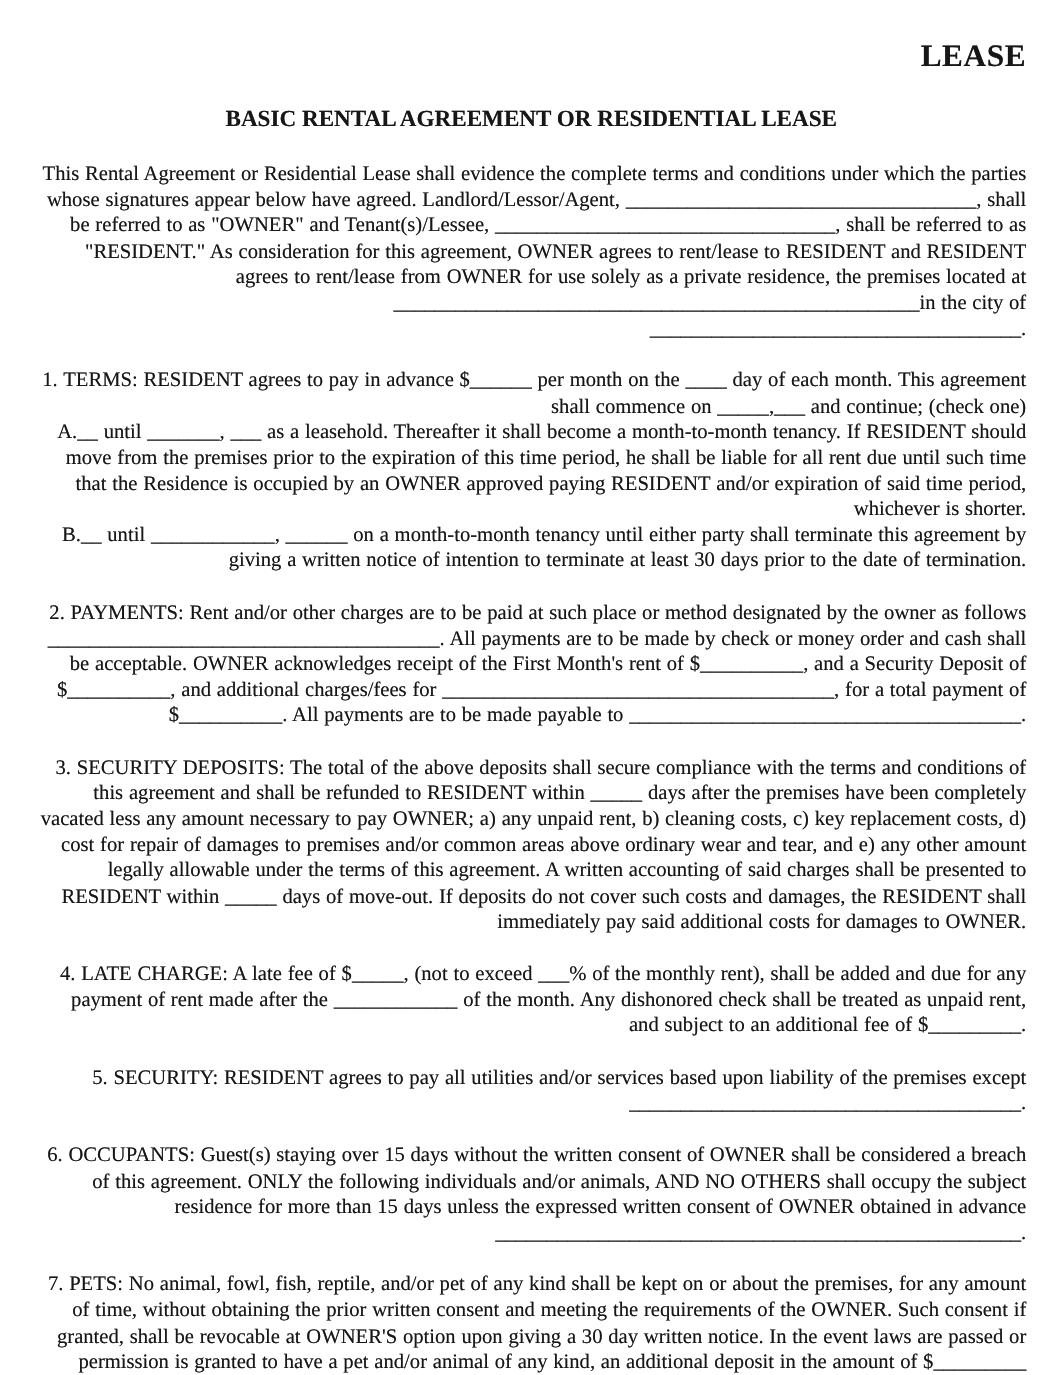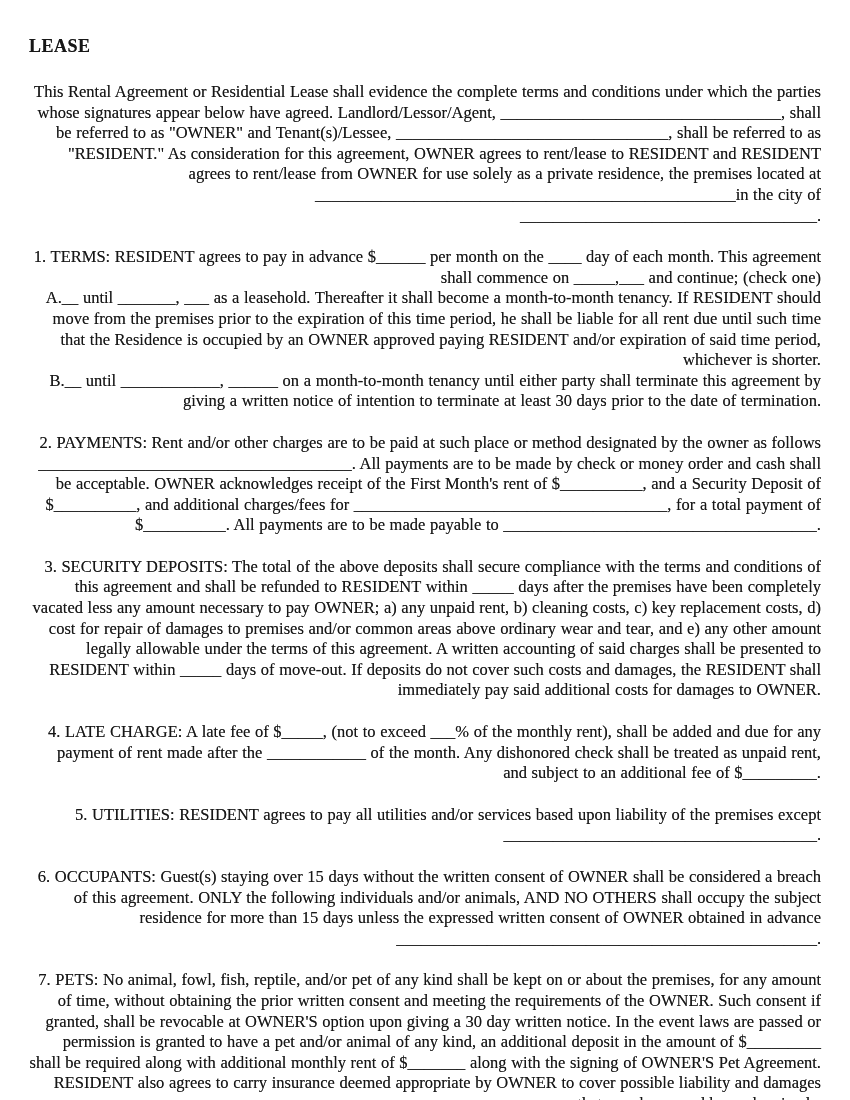--- a/index.html
+++ b/index.html
@@ -16,22 +16,22 @@
     background: #ffffff;
     font-family: "Liberation Serif", "DejaVu Serif", serif;
     font-size: 16.5px;
     line-height: 20.6px;
     color: #171717;
     overflow: hidden;
     text-shadow: 0 0 0.4px rgba(0,0,0,0.55); 
   }
   .doc-title {
     margin: 8px 0 0 0;
-    text-align: left;
-    font-size: 18px;
+    text-align: right;
+    font-size: 25px;
     line-height: 28px;
     font-weight: bold;
     letter-spacing: 0.5px;
   }
   .doc-subtitle {
     margin: 25px 0 0 0;
     text-align: center;
     font-size: 18.5px;
     line-height: 22px;
     font-weight: bold;
@@ -49,29 +49,30 @@
   }
   .clause {
     display: block;
   }
 </style>
 </head>
 <body>
 
 <div class="page" style="color: rgb(23, 23, 23); background: rgb(255, 255, 255);">
   <h1 class="doc-title">LEASE</h1>
+  <h2 class="doc-subtitle">BASIC RENTAL AGREEMENT OR RESIDENTIAL LEASE</h2>
   <p class="para intro">This Rental Agreement or Residential Lease shall evidence the complete terms and conditions under which the parties whose signatures appear below have agreed. Landlord/Lessor/Agent, __________________________________, shall be referred to as "OWNER" and Tenant(s)/Lessee, _________________________________, shall be referred to as "RESIDENT." As consideration for this agreement, OWNER agrees to rent/lease to RESIDENT and RESIDENT agrees to rent/lease from OWNER for use solely as a private residence, the premises located at ___________________________________________________in the city of ____________________________________.</p>
   <div id="sections">
   <div class="para"><span class="sec-num">1.</span> <span class="sec-heading">TERMS:</span> <span class="sec-lead">RESIDENT agrees to pay in advance $______ per month on the ____ day of each month. This agreement shall commence on _____,___ and continue; (check one)</span><span class="clauses"><span class="clause">A.__ until _______, ___ as a leasehold. Thereafter it shall become a month-to-month tenancy. If RESIDENT should move from the premises prior to the expiration of this time period, he shall be liable for all rent due until such time that the Residence is occupied by an OWNER approved paying RESIDENT and/or expiration of said time period, whichever is shorter.</span><span class="clause">B.__ until ____________, ______ on a month-to-month tenancy until either party shall terminate this agreement by giving a written notice of intention to terminate at least 30 days prior to the date of termination.</span></span></div>
 
   <div class="para"><span class="sec-num">2.</span> <span class="sec-heading">PAYMENTS:</span> <span class="sec-lead">Rent and/or other charges are to be paid at such place or method designated by the owner as follows ______________________________________. All payments are to be made by check or money order and cash shall be acceptable. OWNER acknowledges receipt of the First Month's rent of $__________, and a Security Deposit of $__________, and additional charges/fees for ______________________________________, for a total payment of $__________. All payments are to be made payable to ______________________________________.</span><span class="clauses"></span></div>
 
   <div class="para"><span class="sec-num">3.</span> <span class="sec-heading">SECURITY DEPOSITS:</span> <span class="sec-lead">The total of the above deposits shall secure compliance with the terms and conditions of this agreement and shall be refunded to RESIDENT within _____ days after the premises have been completely vacated less any amount necessary to pay OWNER; a) any unpaid rent, b) cleaning costs, c) key replacement costs, d) cost for repair of damages to premises and/or common areas above ordinary wear and tear, and e) any other amount legally allowable under the terms of this agreement. A written accounting of said charges shall be presented to RESIDENT within _____ days of move-out. If deposits do not cover such costs and damages, the RESIDENT shall immediately pay said additional costs for damages to OWNER.</span><span class="clauses"></span></div>
 
   <div class="para"><span class="sec-num">4.</span> <span class="sec-heading">LATE CHARGE:</span> <span class="sec-lead">A late fee of $_____, (not to exceed ___% of the monthly rent), shall be added and due for any payment of rent made after the ____________ of the month. Any dishonored check shall be treated as unpaid rent, and subject to an additional fee of $_________.</span><span class="clauses"></span></div>
 
-  <div class="para"><span class="sec-num">5.</span> <span class="sec-heading">UTILITIES:</span> <span class="sec-lead">RESIDENT agrees to pay all utilities and/or services based upon liability of the premises except ______________________________________.</span><span class="clauses"></span></div>
+  <div class="para"><span class="sec-num">5.</span> <span class="sec-heading">SECURITY:</span> <span class="sec-lead">RESIDENT agrees to pay all utilities and/or services based upon liability of the premises except ______________________________________.</span><span class="clauses"></span></div>
 
   <div class="para"><span class="sec-num">6.</span> <span class="sec-heading">OCCUPANTS:</span> <span class="sec-lead">Guest(s) staying over 15 days without the written consent of OWNER shall be considered a breach of this agreement. ONLY the following individuals and/or animals, AND NO OTHERS shall occupy the subject residence for more than 15 days unless the expressed written consent of OWNER obtained in advance ___________________________________________________.</span><span class="clauses"></span></div>
 
   <div class="para"><span class="sec-num">7.</span> <span class="sec-heading">PETS:</span> <span class="sec-lead">No animal, fowl, fish, reptile, and/or pet of any kind shall be kept on or about the premises, for any amount of time, without obtaining the prior written consent and meeting the requirements of the OWNER. Such consent if granted, shall be revocable at OWNER'S option upon giving a 30 day written notice. In the event laws are passed or permission is granted to have a pet and/or animal of any kind, an additional deposit in the amount of $_________ shall be required along with additional monthly rent of $_______ along with the signing of OWNER'S Pet Agreement. RESIDENT also agrees to carry insurance deemed appropriate by OWNER to cover possible liability and damages that may be caused by such animals.</span><span class="clauses"></span></div>
 </div>
 </div>
 
 </body></html>

